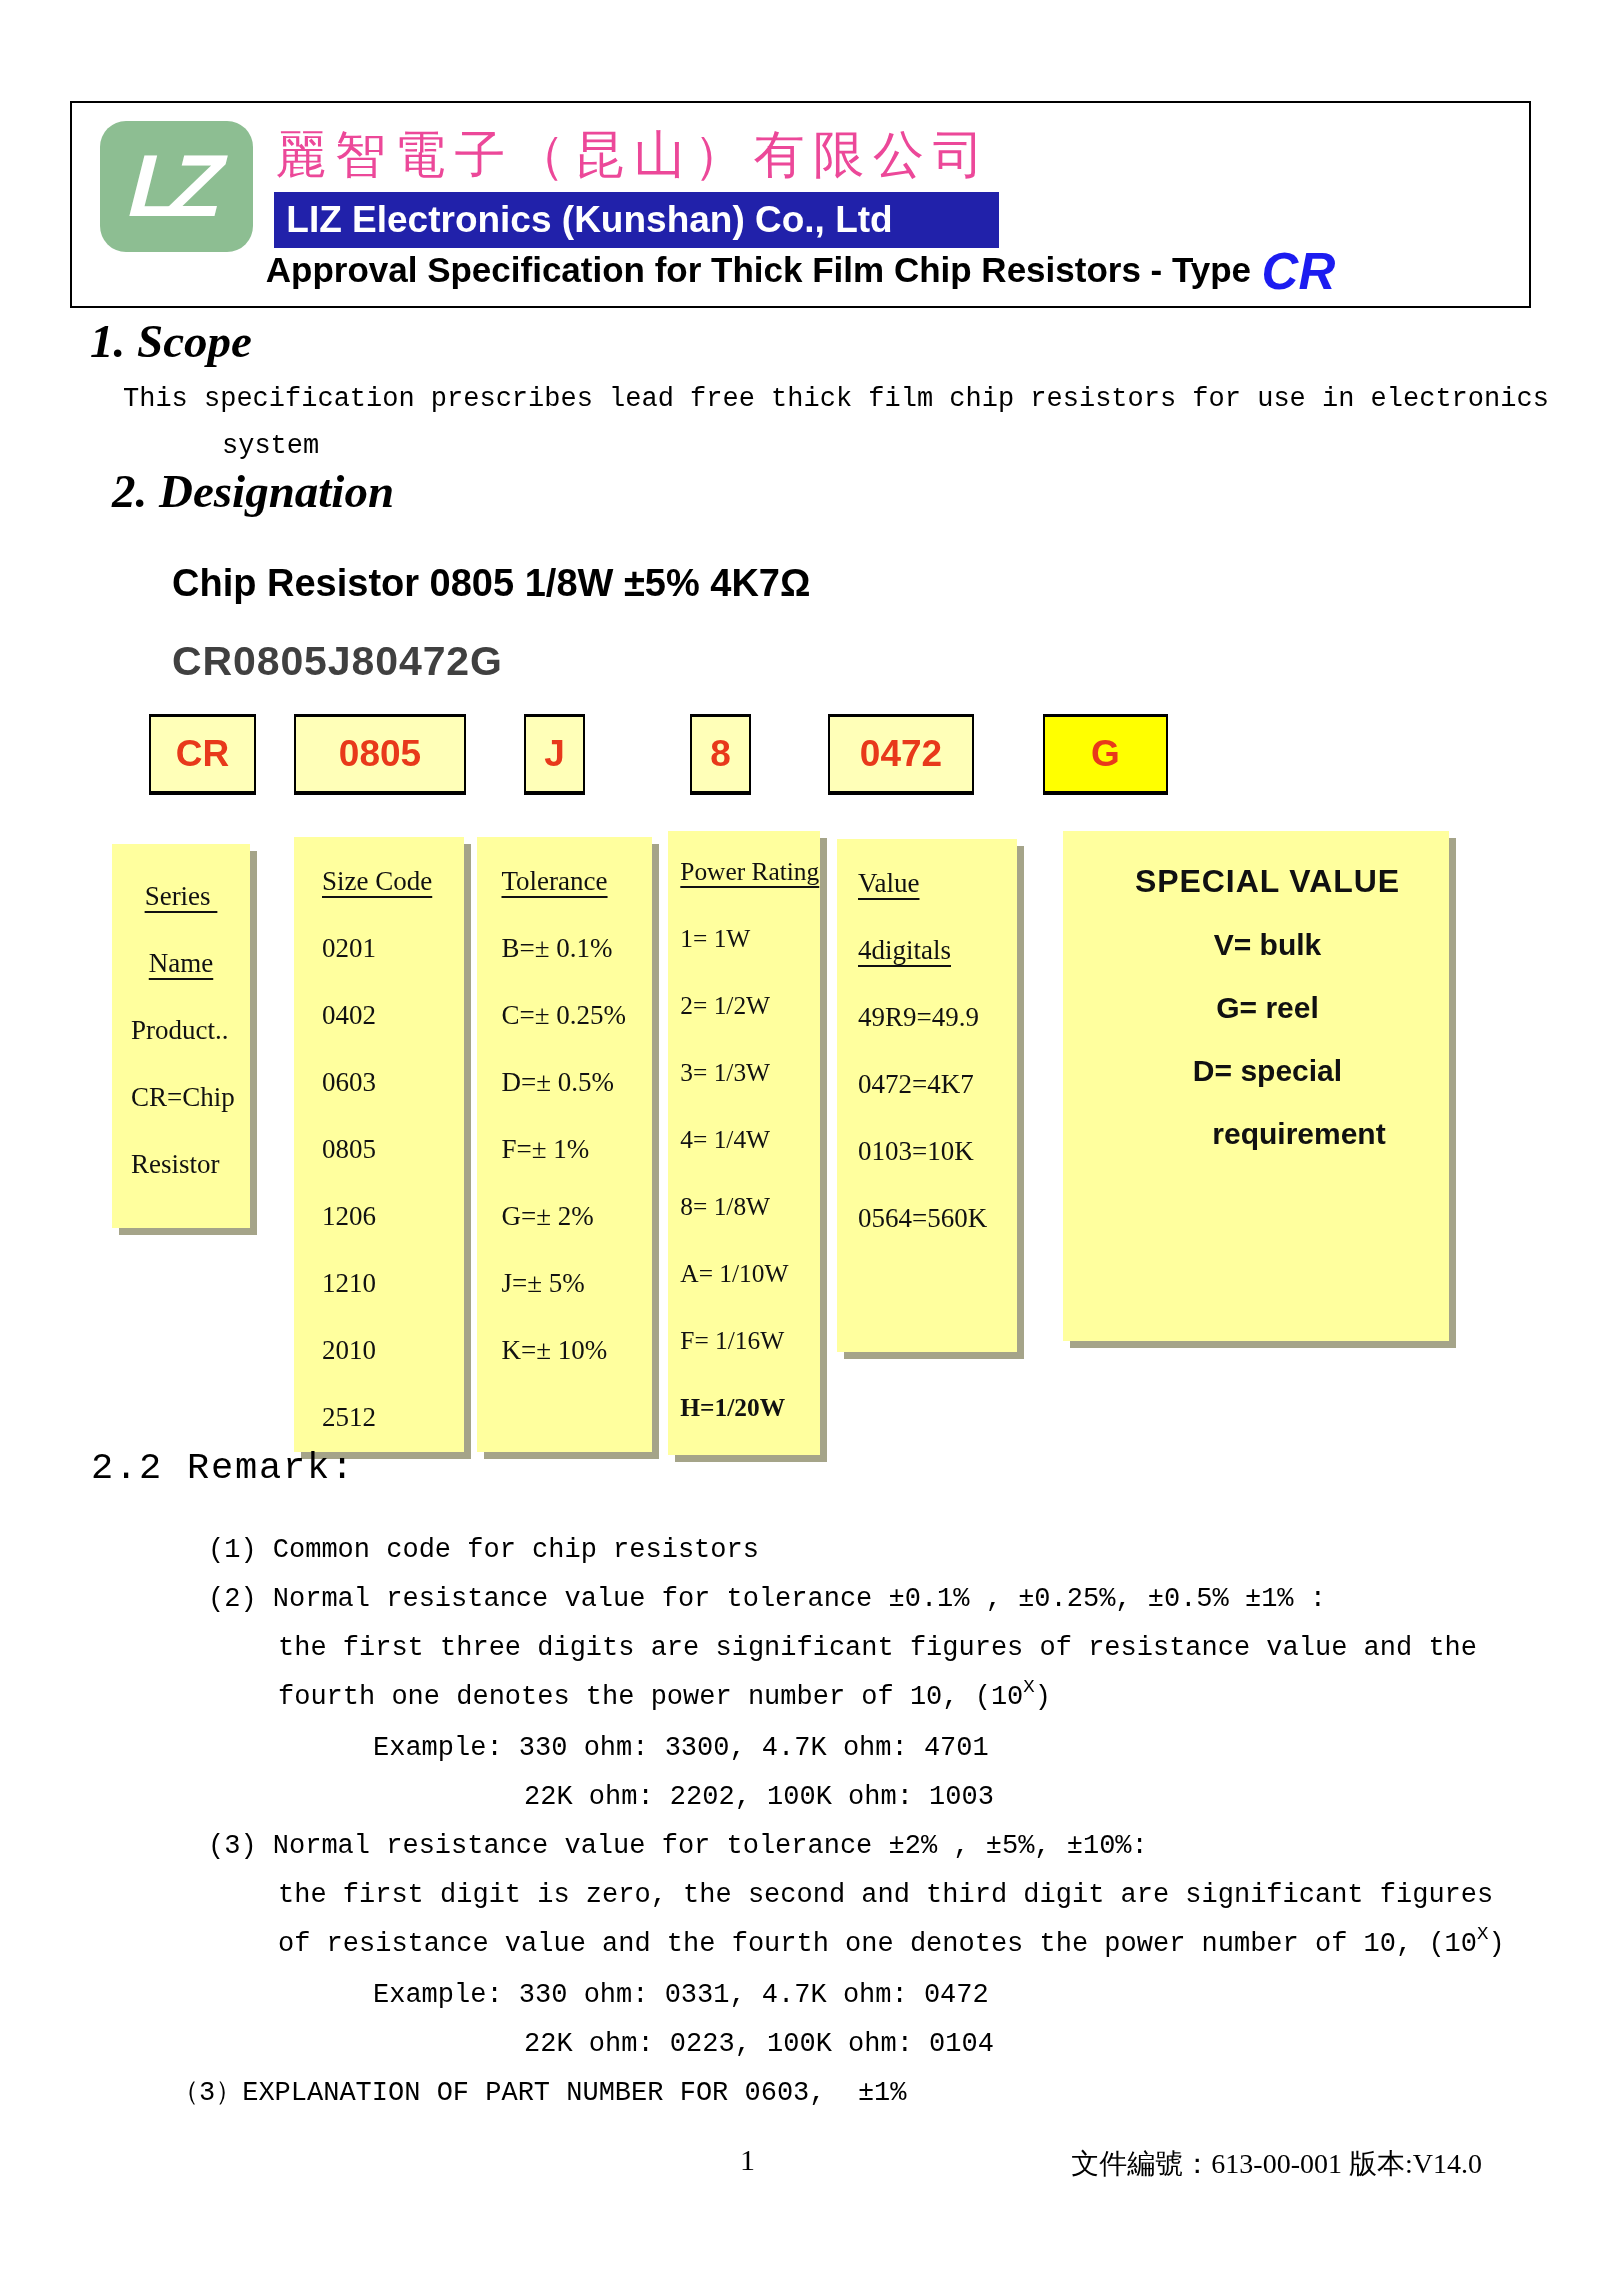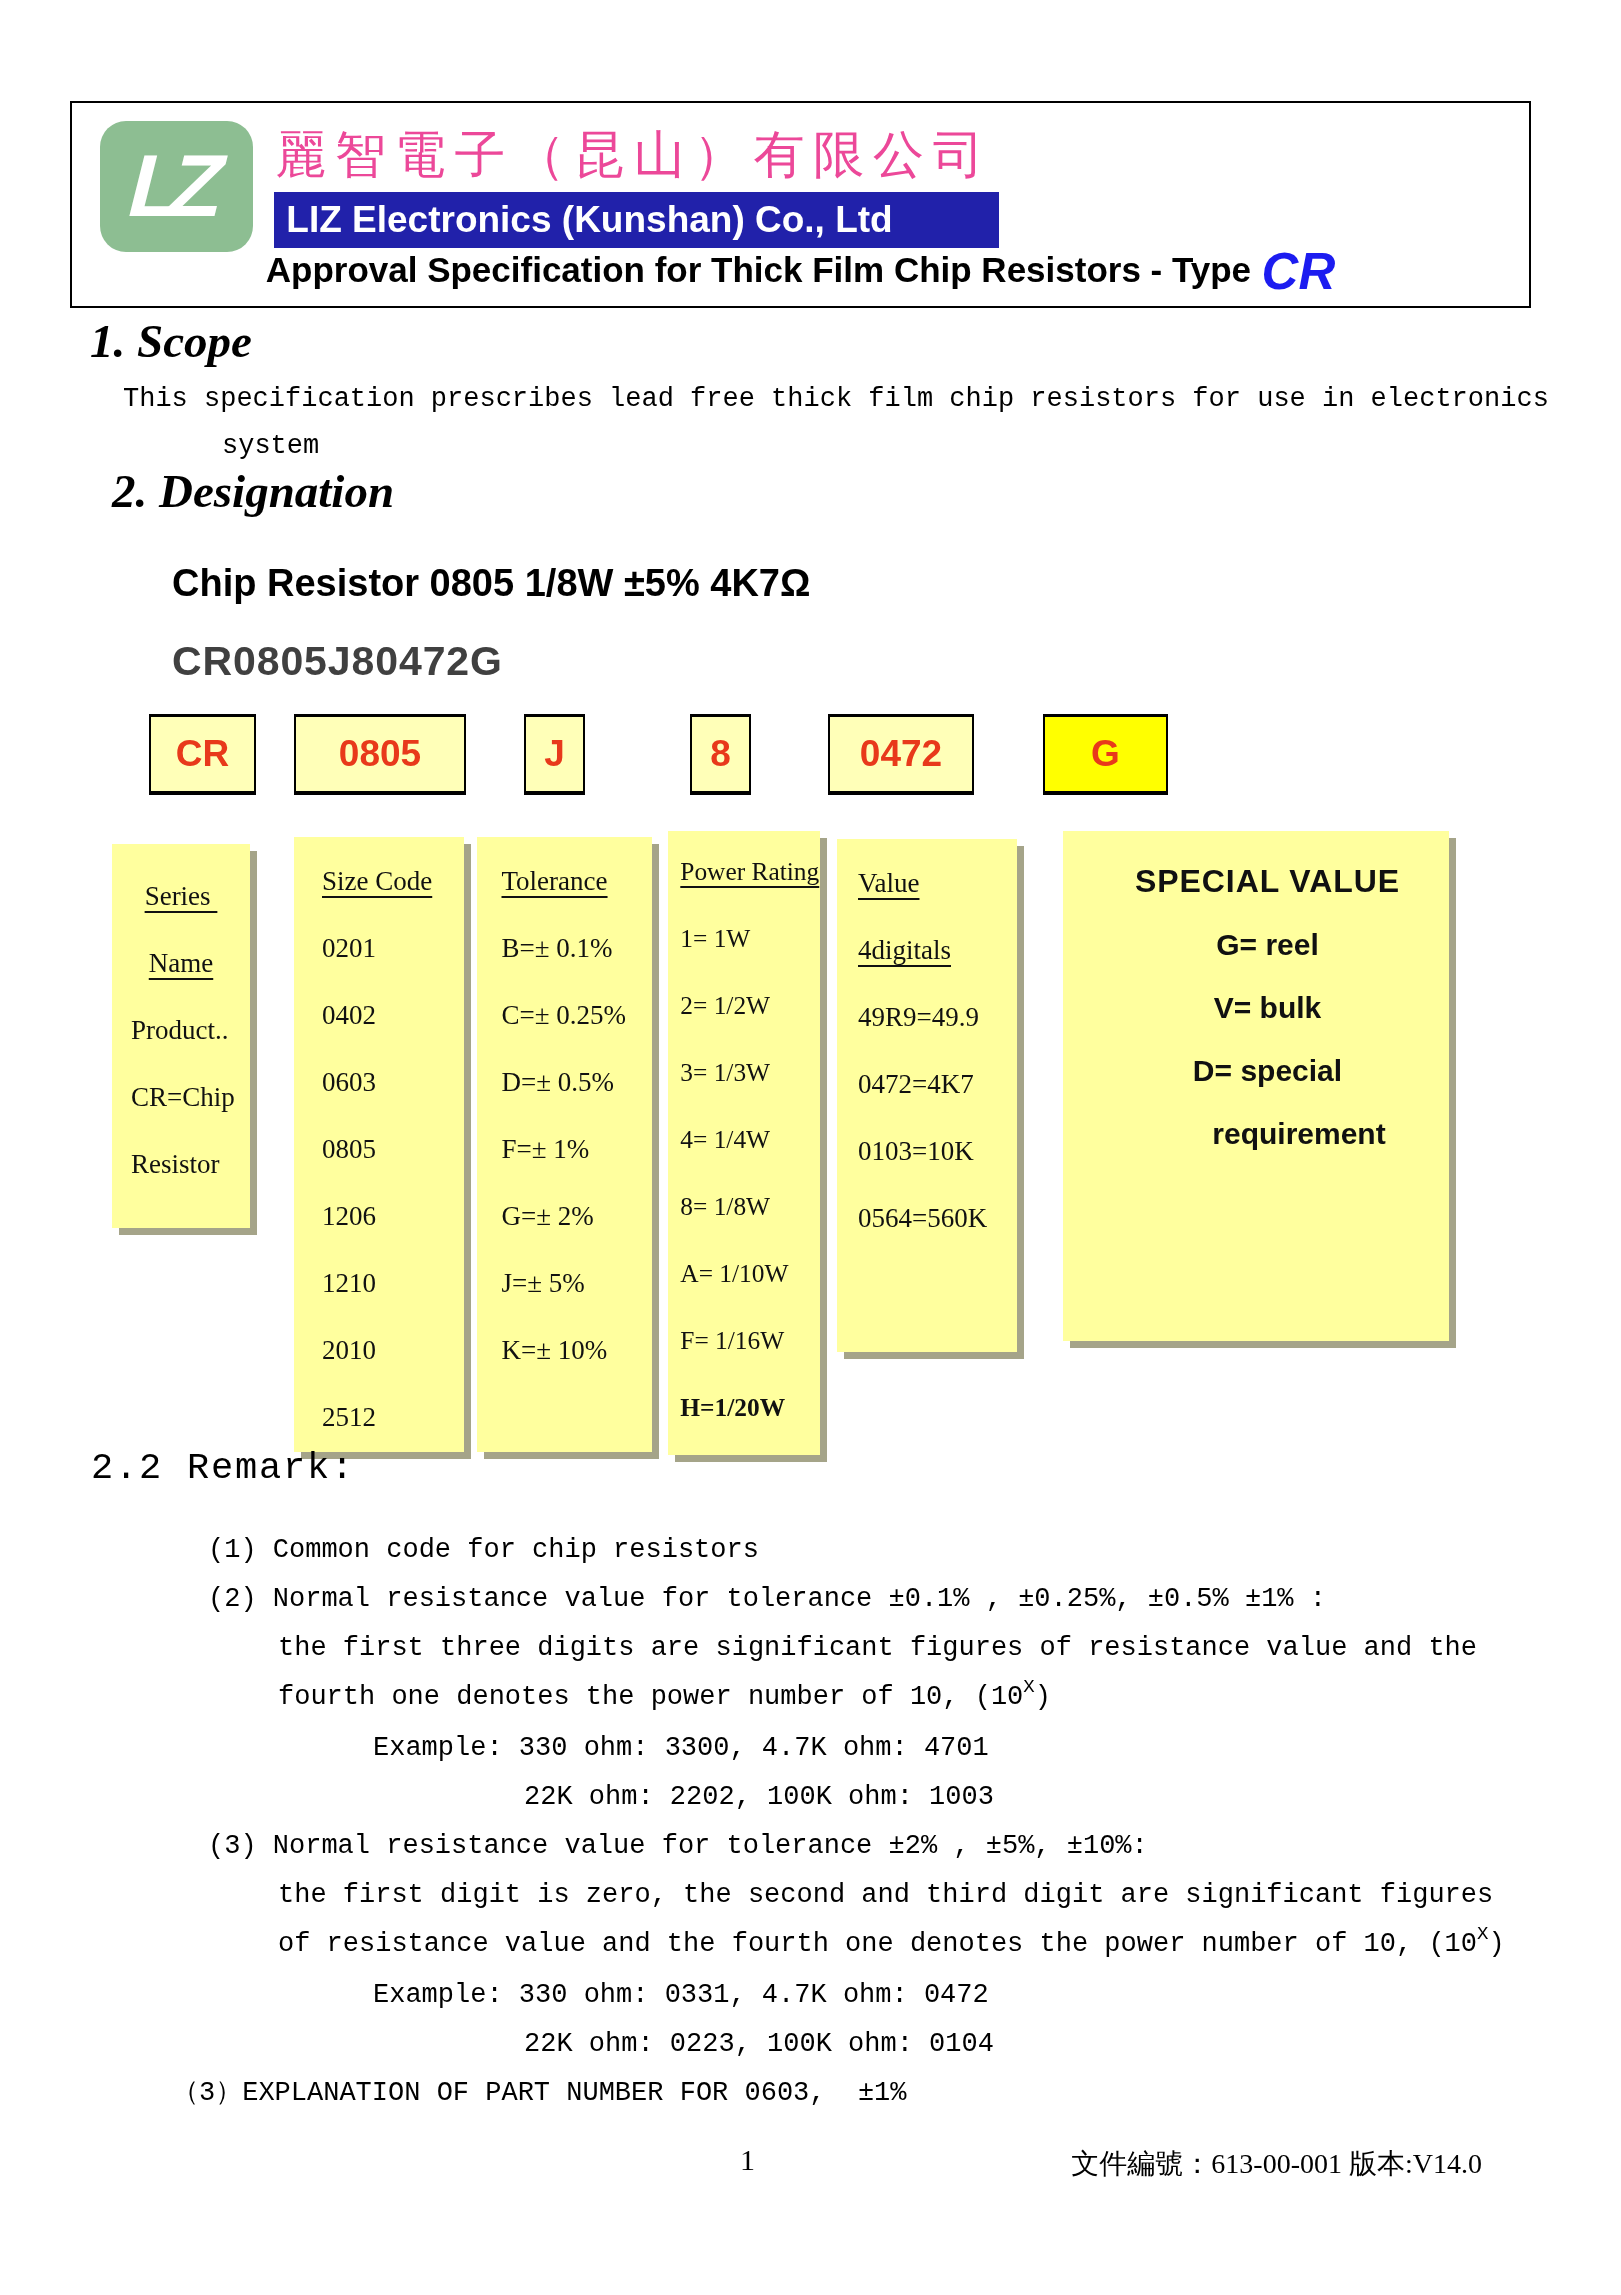--- a/index.html
+++ b/index.html
@@ -151,22 +151,22 @@
       <div class="line">49R9=49.9</div>
       <div class="line">0472=4K7</div>
       <div class="line">0103=10K</div>
       <div class="line">0564=560K</div>
     </div>
 </div>
 
 <div class="panel" id="p-spec">
   <div class="line title">SPECIAL VALUE</div>
   <div>
+      <div class="line">V= bulk</div>
       <div class="line">G= reel</div>
-      <div class="line">V= bulk</div>
       <div class="line">D= special</div>
       <div class="line indent">requirement</div>
     </div>
 </div>
 
 <div class="remark">
   <div class="remark-h">2.2 Remark:</div>
   <div>
       <div class="rline ind-1">(1) Common code for chip resistors</div>
       <div class="rline ind-1">(2) Normal resistance value for tolerance ±0.1% , ±0.25%, ±0.5% ±1% :</div>

